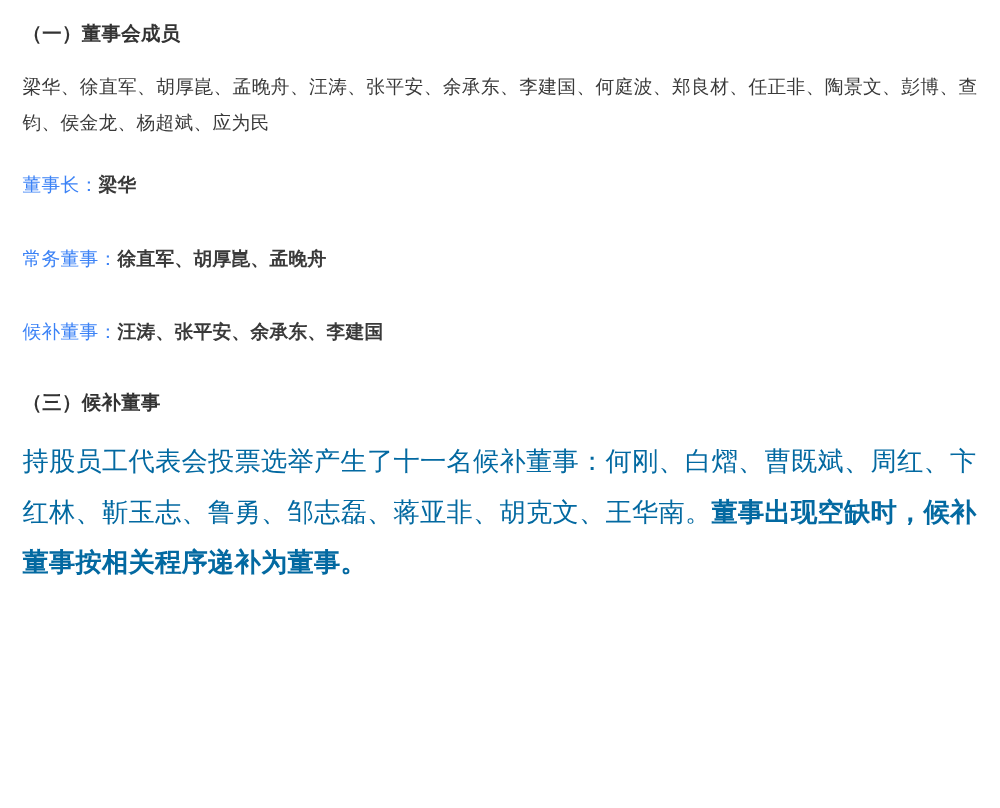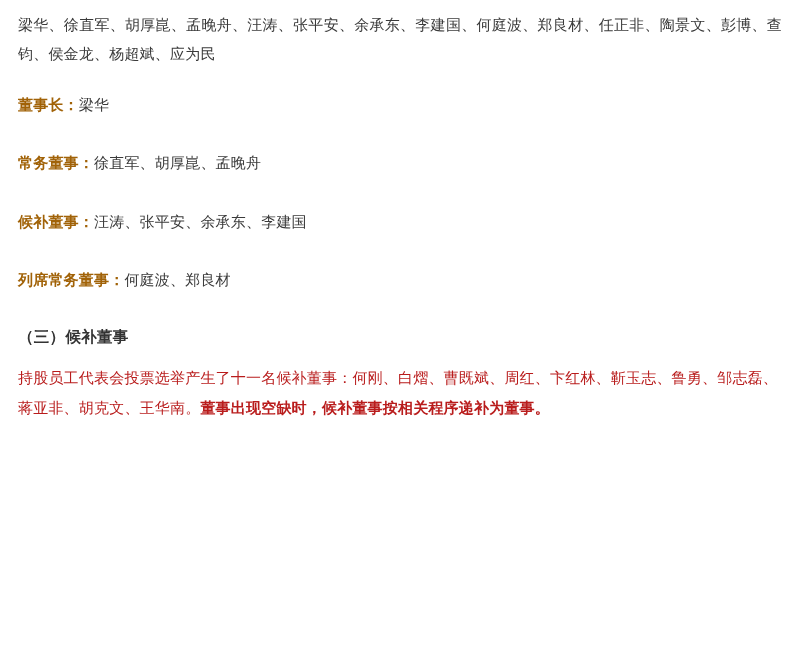--- a/index.html
+++ b/index.html
@@ -47,62 +47,60 @@
     font-size: 15px;
     line-height: 1.9;
     margin: 0 0 30px 0;
     letter-spacing: 0.2px;
     color: #3a3a3a;
   }
   .role-line:last-of-type {
     margin-bottom: 24px;
   }
   .role-label {
-    font-weight: 700;
-    color: #a16207;
+    font-weight: 400;
+    color: #3b82f6;
   }
   .role-names {
-    font-weight: 400;
+    font-weight: 700;
   }
   .final {
-    font-size: 15px;
+    font-size: 21px;
     line-height: 1.95;
     margin: 0;
     letter-spacing: 0.2px;
-    color: #b91c1c;
+    color: #0369a1;
     font-weight: 700;
   }
   .final .light {
     font-weight: 400;
   }
 </style>
 </head>
 <body>
 
 <div class="page">
 
+  <div class="heading first">（一）董事会成员</div>
 
   <div class="para roster">梁华、徐直军、胡厚崑、孟晚舟、汪涛、张平安、余承东、李建国、何庭波、郑良材、任正非、陶景文、彭博、查钧、侯金龙、杨超斌、应为民</div>
 
 
   <div class="role-line">
     <span class="role-label">董事长：</span><span class="role-names">梁华</span>
   </div>
 
   <div class="role-line">
     <span class="role-label">常务董事：</span><span class="role-names">徐直军、胡厚崑、孟晚舟</span>
   </div>
 
   <div class="role-line">
     <span class="role-label">候补董事：</span><span class="role-names">汪涛、张平安、余承东、李建国</span>
   </div>
 
-  <div class="role-line">
-    <span class="role-label">列席常务董事：</span><span class="role-names">何庭波、郑良材</span>
-  </div>
 
 
   <div class="heading">（三）候补董事</div>
 
   <div class="final">
     <span class="light">持股员工代表会投票选举产生了十一名候补董事：</span><span class="light">何刚、白熠、曹既斌、周红、卞红林、靳玉志、鲁勇、邹志磊、蒋亚非、胡克文、王华南。</span><span>董事出现空缺时，候补董事按相关程序递补为董事。</span>
   </div>
 
 </div>
 

